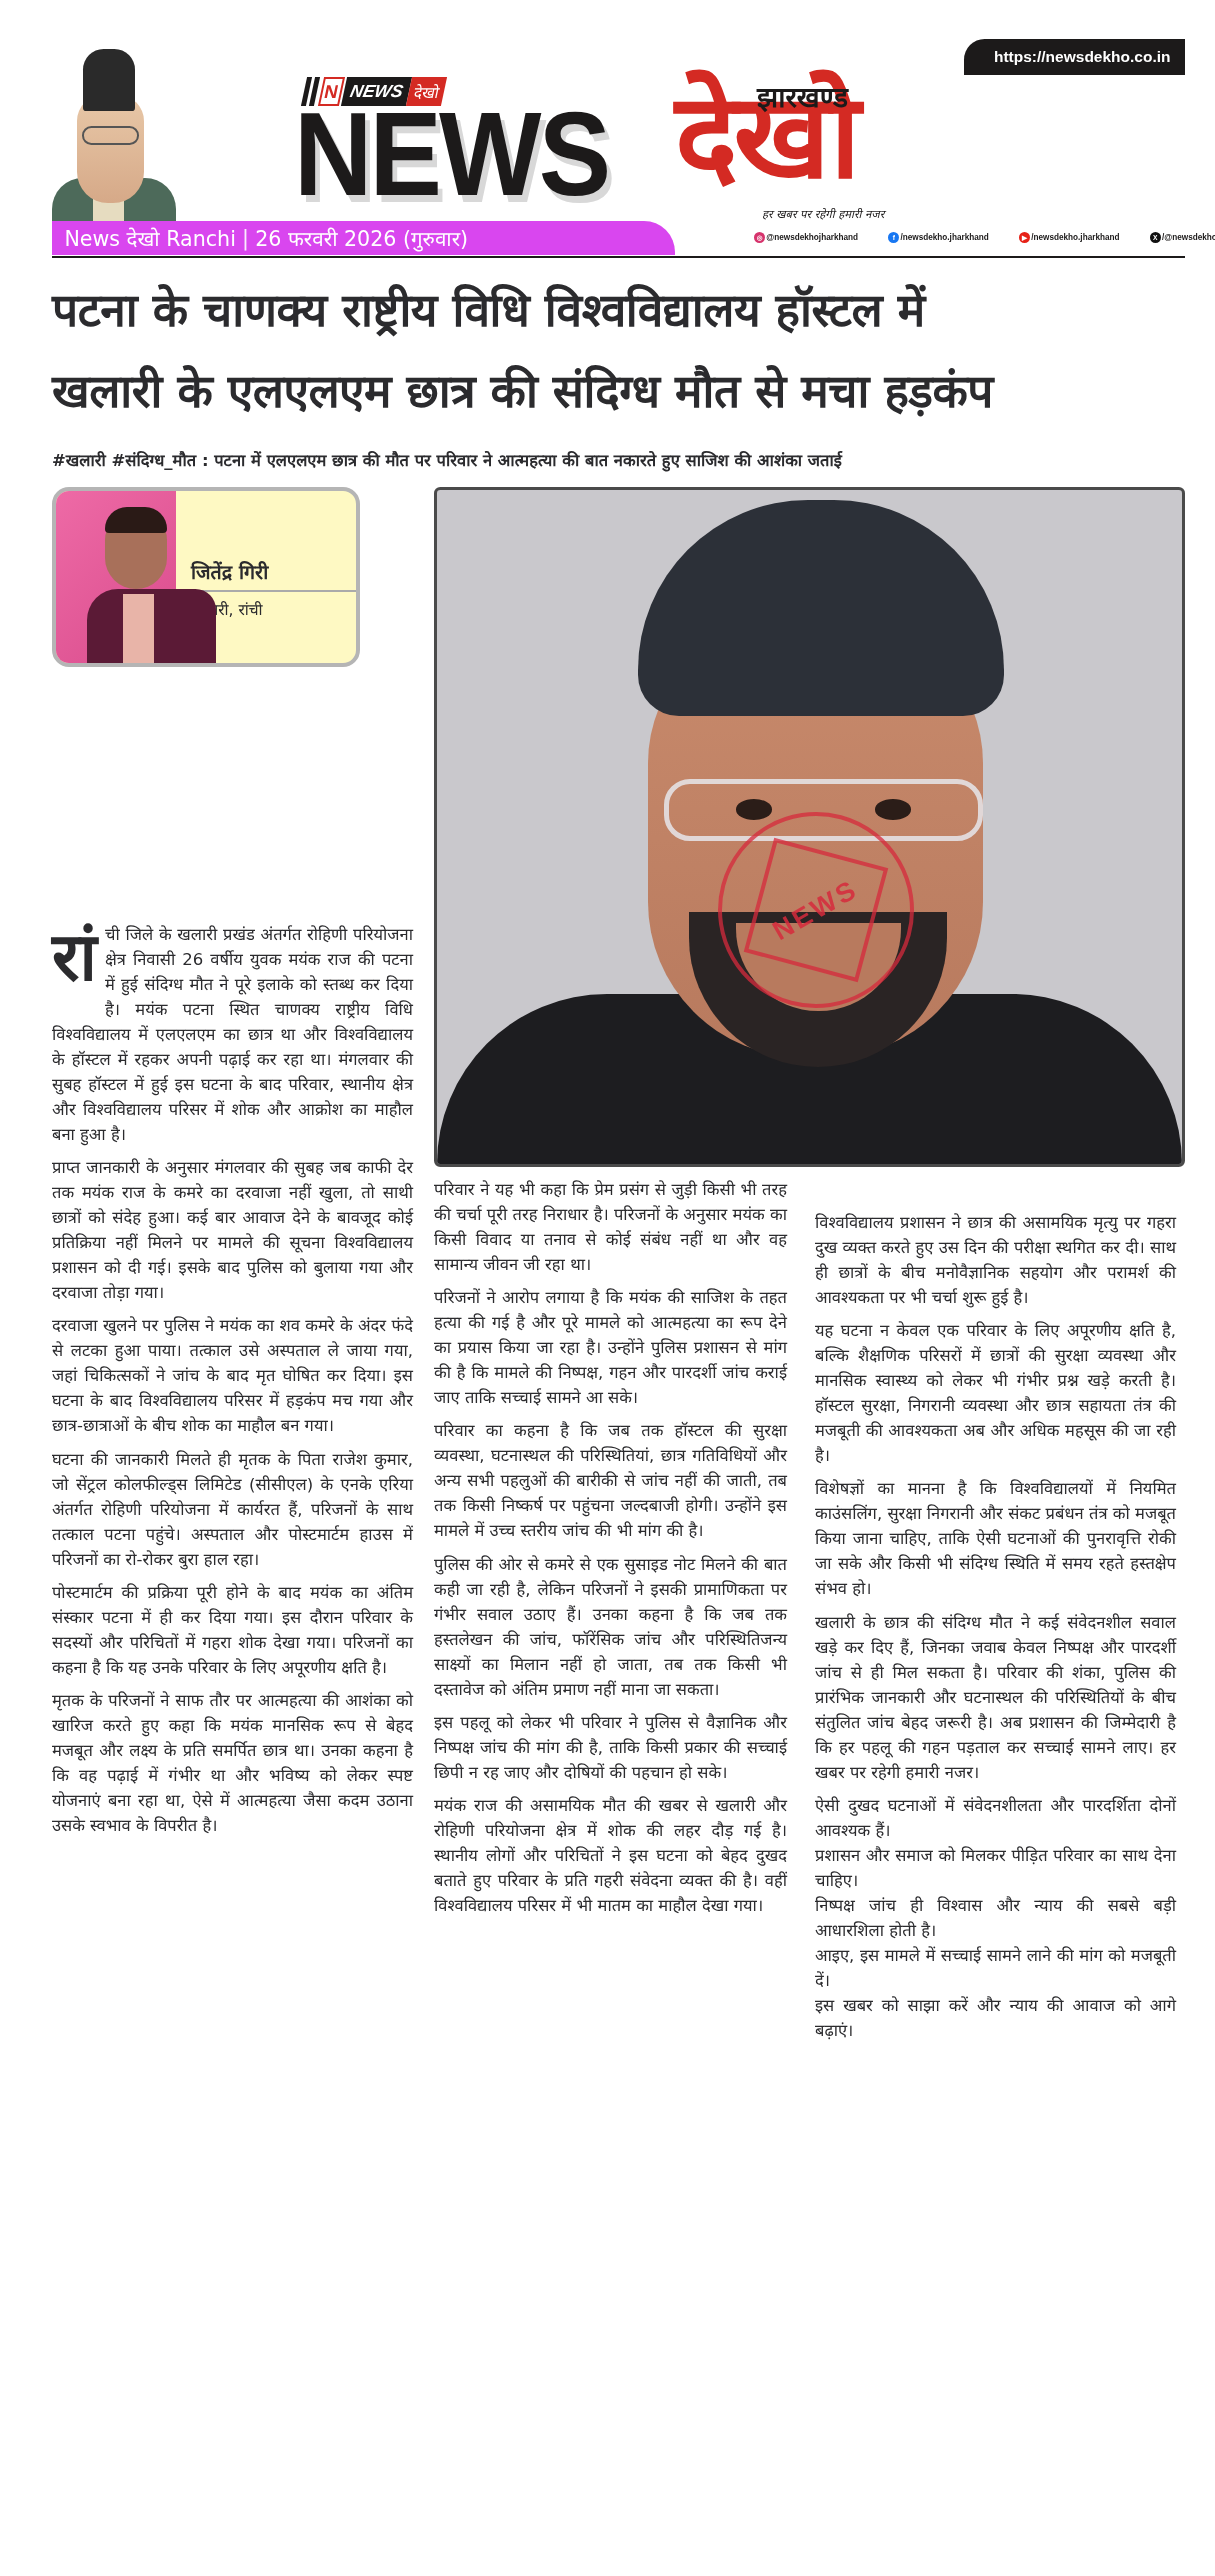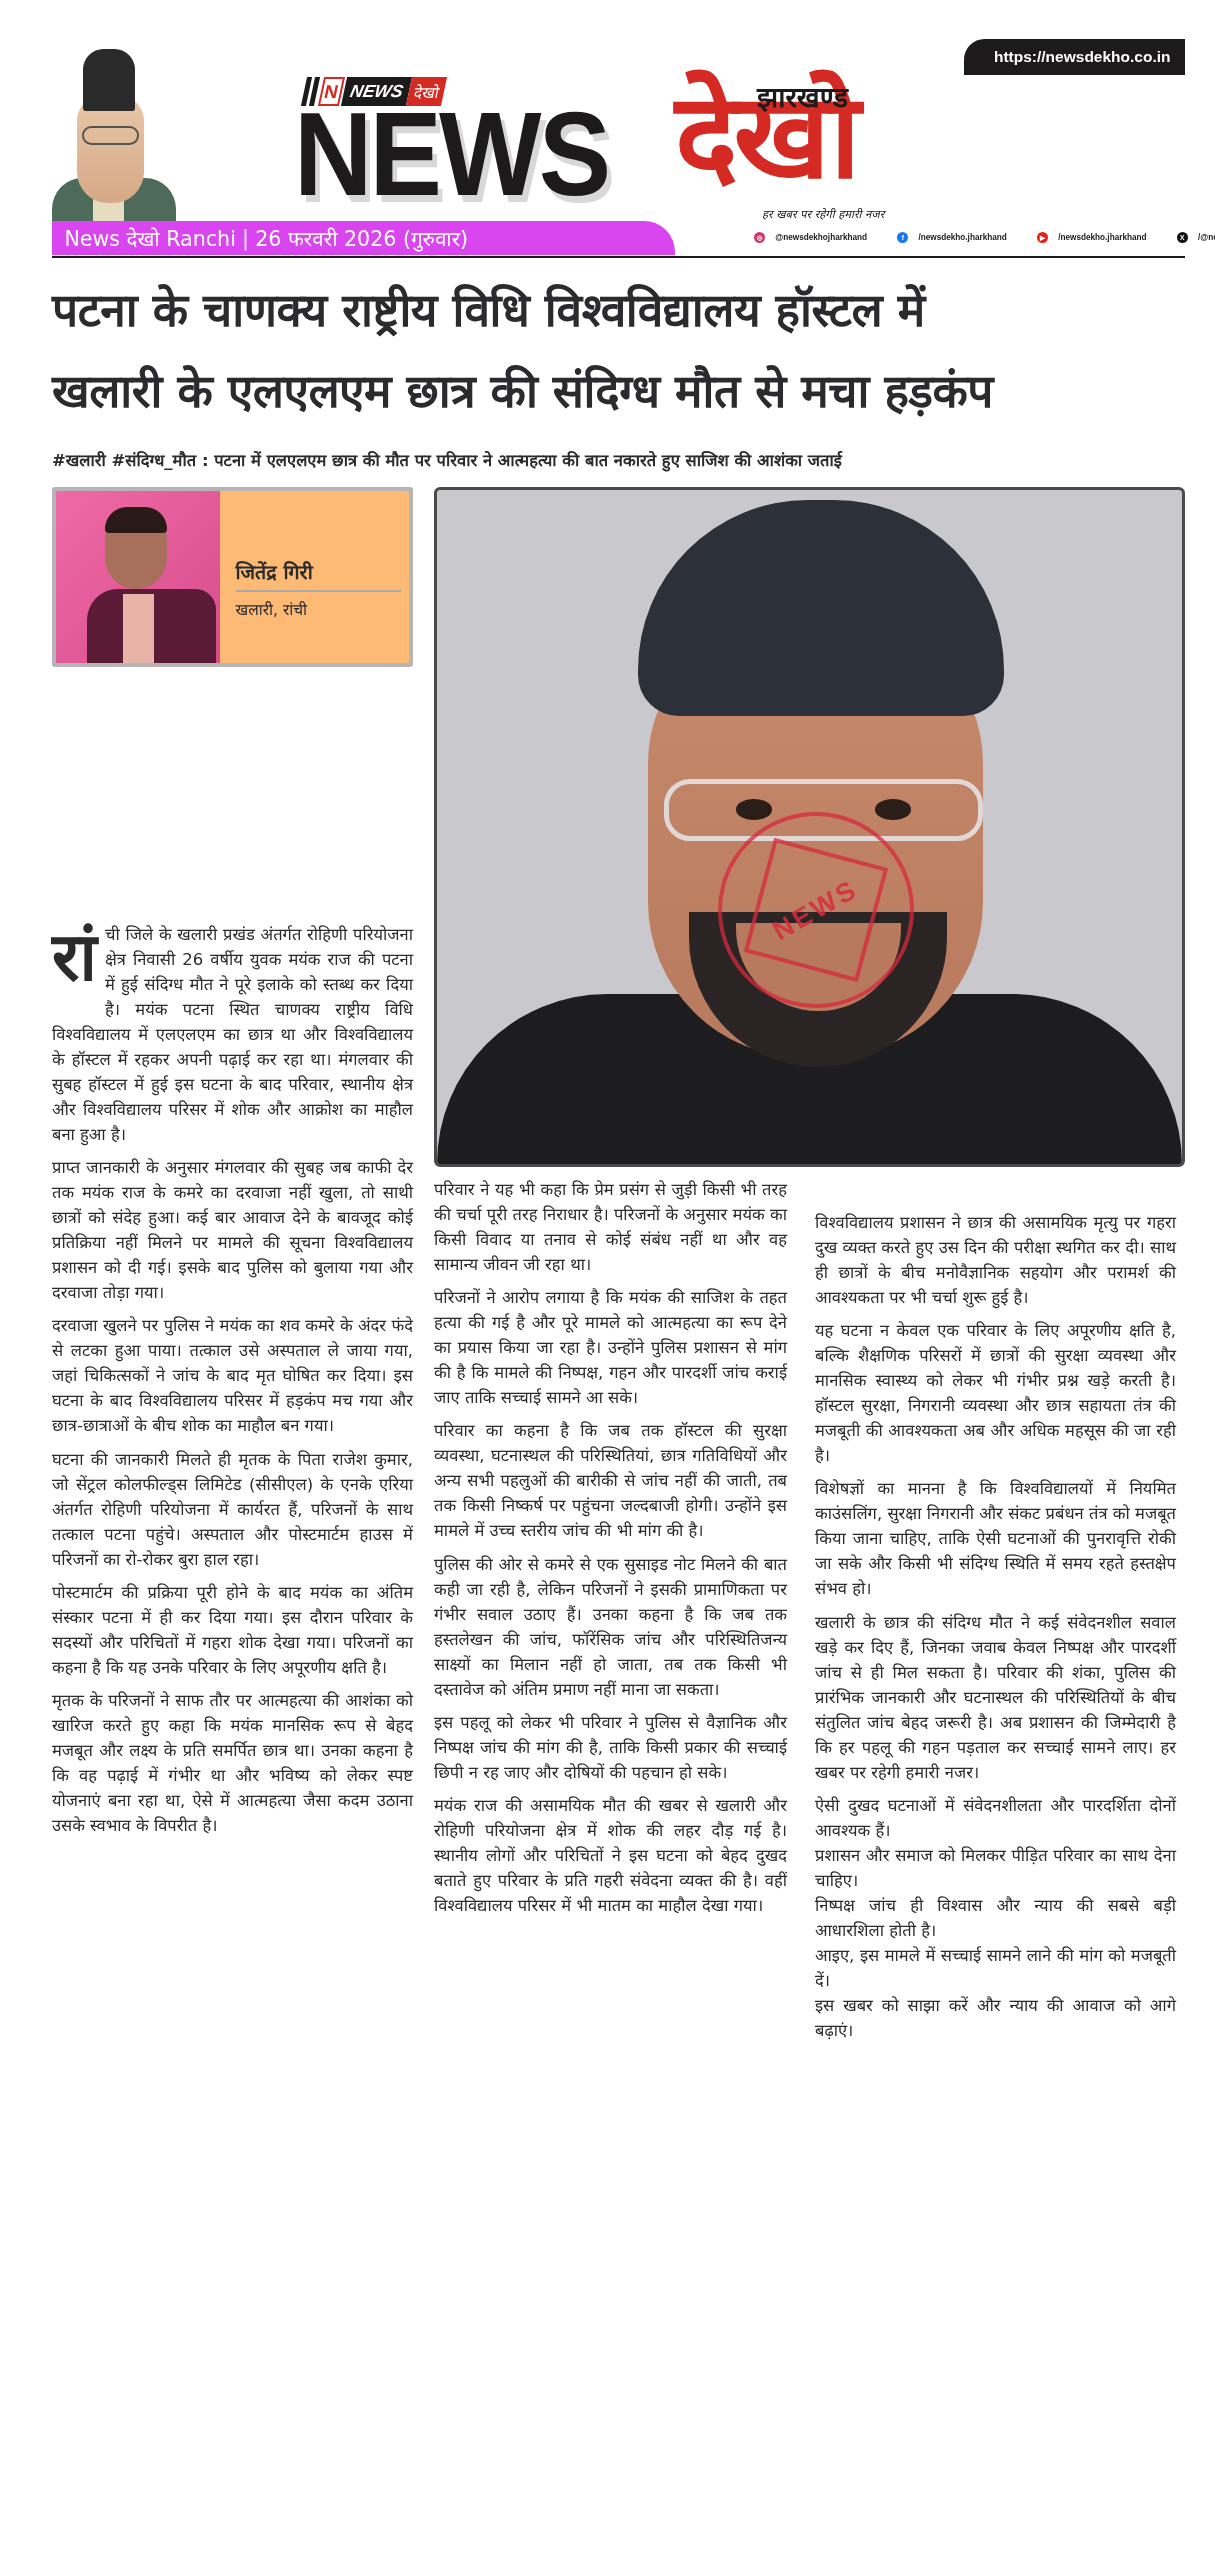--- a/index.html
+++ b/index.html
@@ -24,30 +24,30 @@
   .mini-logo .dekho { background: #d42a23; color: #fff; font-size: 15.5px; padding: 0 5.2px; display: flex; align-items: center; }
 
   .big-news { position: absolute; left: 294px; top: 95px; font-family: "Liberation Sans", sans-serif; font-weight: bold; font-size: 118px; letter-spacing: -3.1px; color: #1c1a1a; transform: scaleX(0.92); transform-origin: left top; line-height: 1; text-shadow: 5.2px 7.2px 0 #d8d8d8; }
   .big-dekho { position: absolute; left: 675px; top: 77px; font-weight: bold; font-size: 118px; color: #d42a23; line-height: 1; letter-spacing: -4.1px; }
   .jharkhand { position: absolute; left: 757px; top: 77px; font-weight: bold; font-size: 28px; color: #1c1a1a; }
   .tagline { position: absolute; left: 762px; top: 206px; font-style: italic; font-size: 11.3px; color: #1c1a1a; }
 
   .datebar { position: absolute; left: 52px; top: 221px; width: 623px; height: 34px; background: #d946ef; border-radius: 0 31px 0 0; color: #fff; font-size: 20.6px; display: flex; align-items: center; padding-left: 12.4px; }
   .datebar .sep { margin: 0 6.2px; opacity: 0.9; }
   .social { position: absolute; left: 729px; top: 232px; display: flex; gap: 5.2px; align-items: center; font-family: "Liberation Sans", sans-serif; font-size: 8.2px; color: #1c1a1a; font-weight: bold; }
-  .social .item { display: flex; align-items: center; gap: 10px; padding-left: 25px; }
+  .social .item { display: flex; align-items: center; gap: 1px; padding-left: 25px; }
   .social .ic { width: 11.3px; height: 11.3px; border-radius: 50%; display: inline-flex; align-items: center; justify-content: center; color: #fff; font-size: 6.7px; }
   .masthead-rule { position: absolute; left: 52px; top: 256px; width: 1133px; height: 2.1px; background: #1c1a1a; }
 
   
   .headline { position: absolute; left: 52px; top: 270px; width: 1133px; font-weight: bold; font-size: 46px; line-height: 81px; color: #2b2b2e; letter-spacing: -0.5px; }
   .subhead { position: absolute; left: 52px; top: 448px; width: 1133px; font-size: 16.5px; font-weight: bold; color: #2b2b2e; white-space: nowrap; }
 
   
-  .author-card { position: absolute; left: 52px; top: 487px; width: 361px; height: 180px; background: #fdba74; border: 4.1px solid #b5b5b5; border-radius: 3px; overflow: hidden; display: flex; }
+  .author-card { position: absolute; left: 52px; top: 487px; width: 308px; height: 180px; background: #fef9c3; border: 4.1px solid #b5b5b5; border-radius: 17px; overflow: hidden; display: flex; }
   .author-photo { width: 164px; height: 100%; background: linear-gradient(135deg, #ee6aa6, #d94c8c); position: relative; }
   .author-photo .head { position: absolute; left: 49px; top: 20.6px; width: 62px; height: 77px; background: #a8705a; border-radius: 28px 28px 31px 31px; }
   .author-photo .hair { position: absolute; left: 49px; top: 15.5px; width: 62px; height: 26px; background: #2a1a16; border-radius: 28px 28px 5.2px 5.2px; }
   .author-photo .vest { position: absolute; left: 31px; top: 98px; width: 129px; height: 82px; background: #5b1a36; border-radius: 31px 20.6px 0 0; }
   .author-photo .shirt { position: absolute; left: 67px; top: 103px; width: 31px; height: 77px; background: #e8b4a8; }
   .author-info { padding: 67px 0 0 15.5px; flex: 1; }
   .author-name { font-size: 19.6px; font-weight: bold; color: #2b2b2e; padding-bottom: 5.2px; border-bottom: 2.1px solid #aaaaaa; width: 165px; }
   .author-loc { font-size: 15.5px; color: #2b2b2e; margin-top: 6.2px; }
 
   

